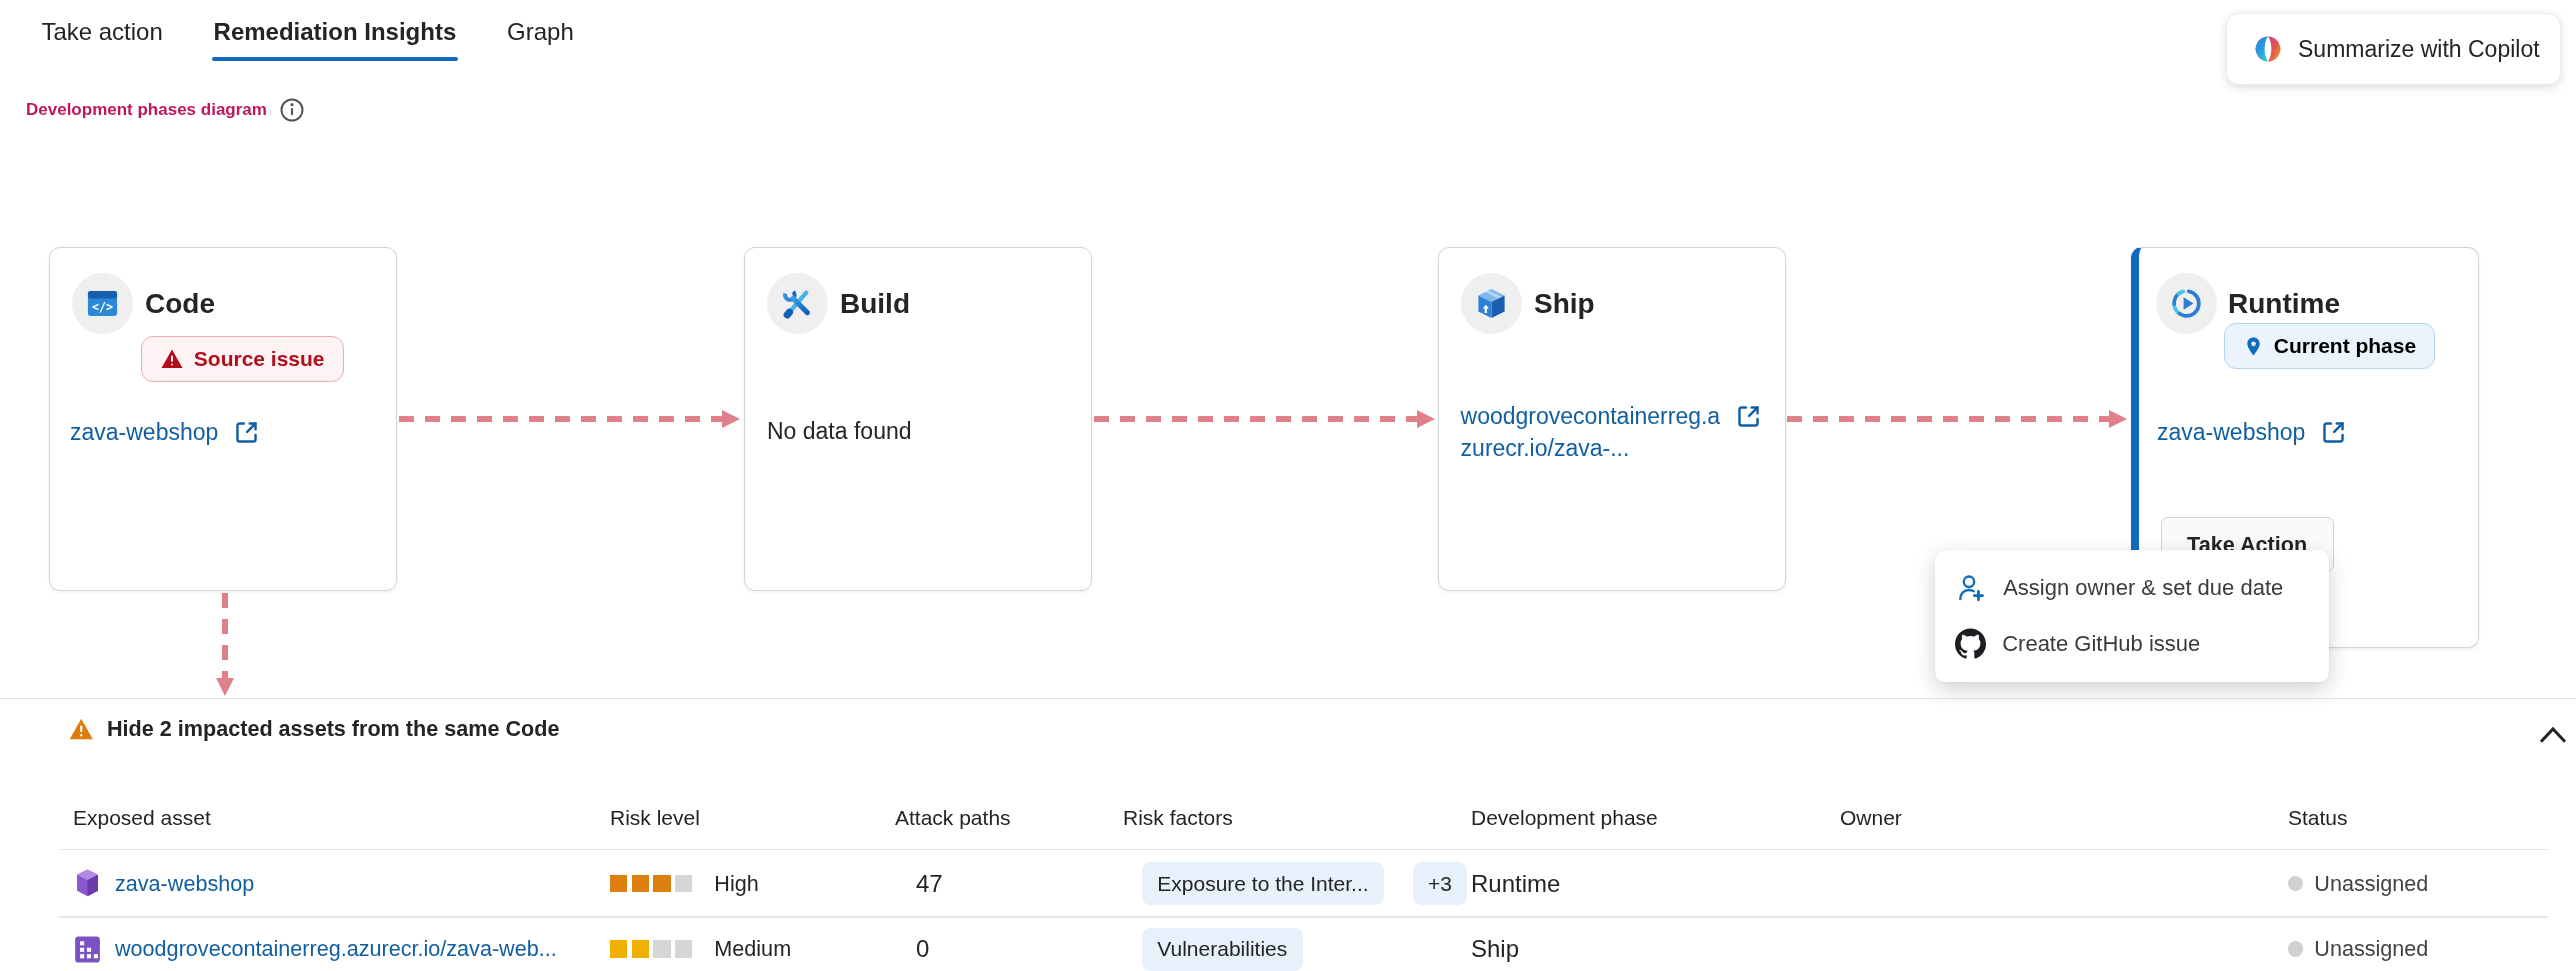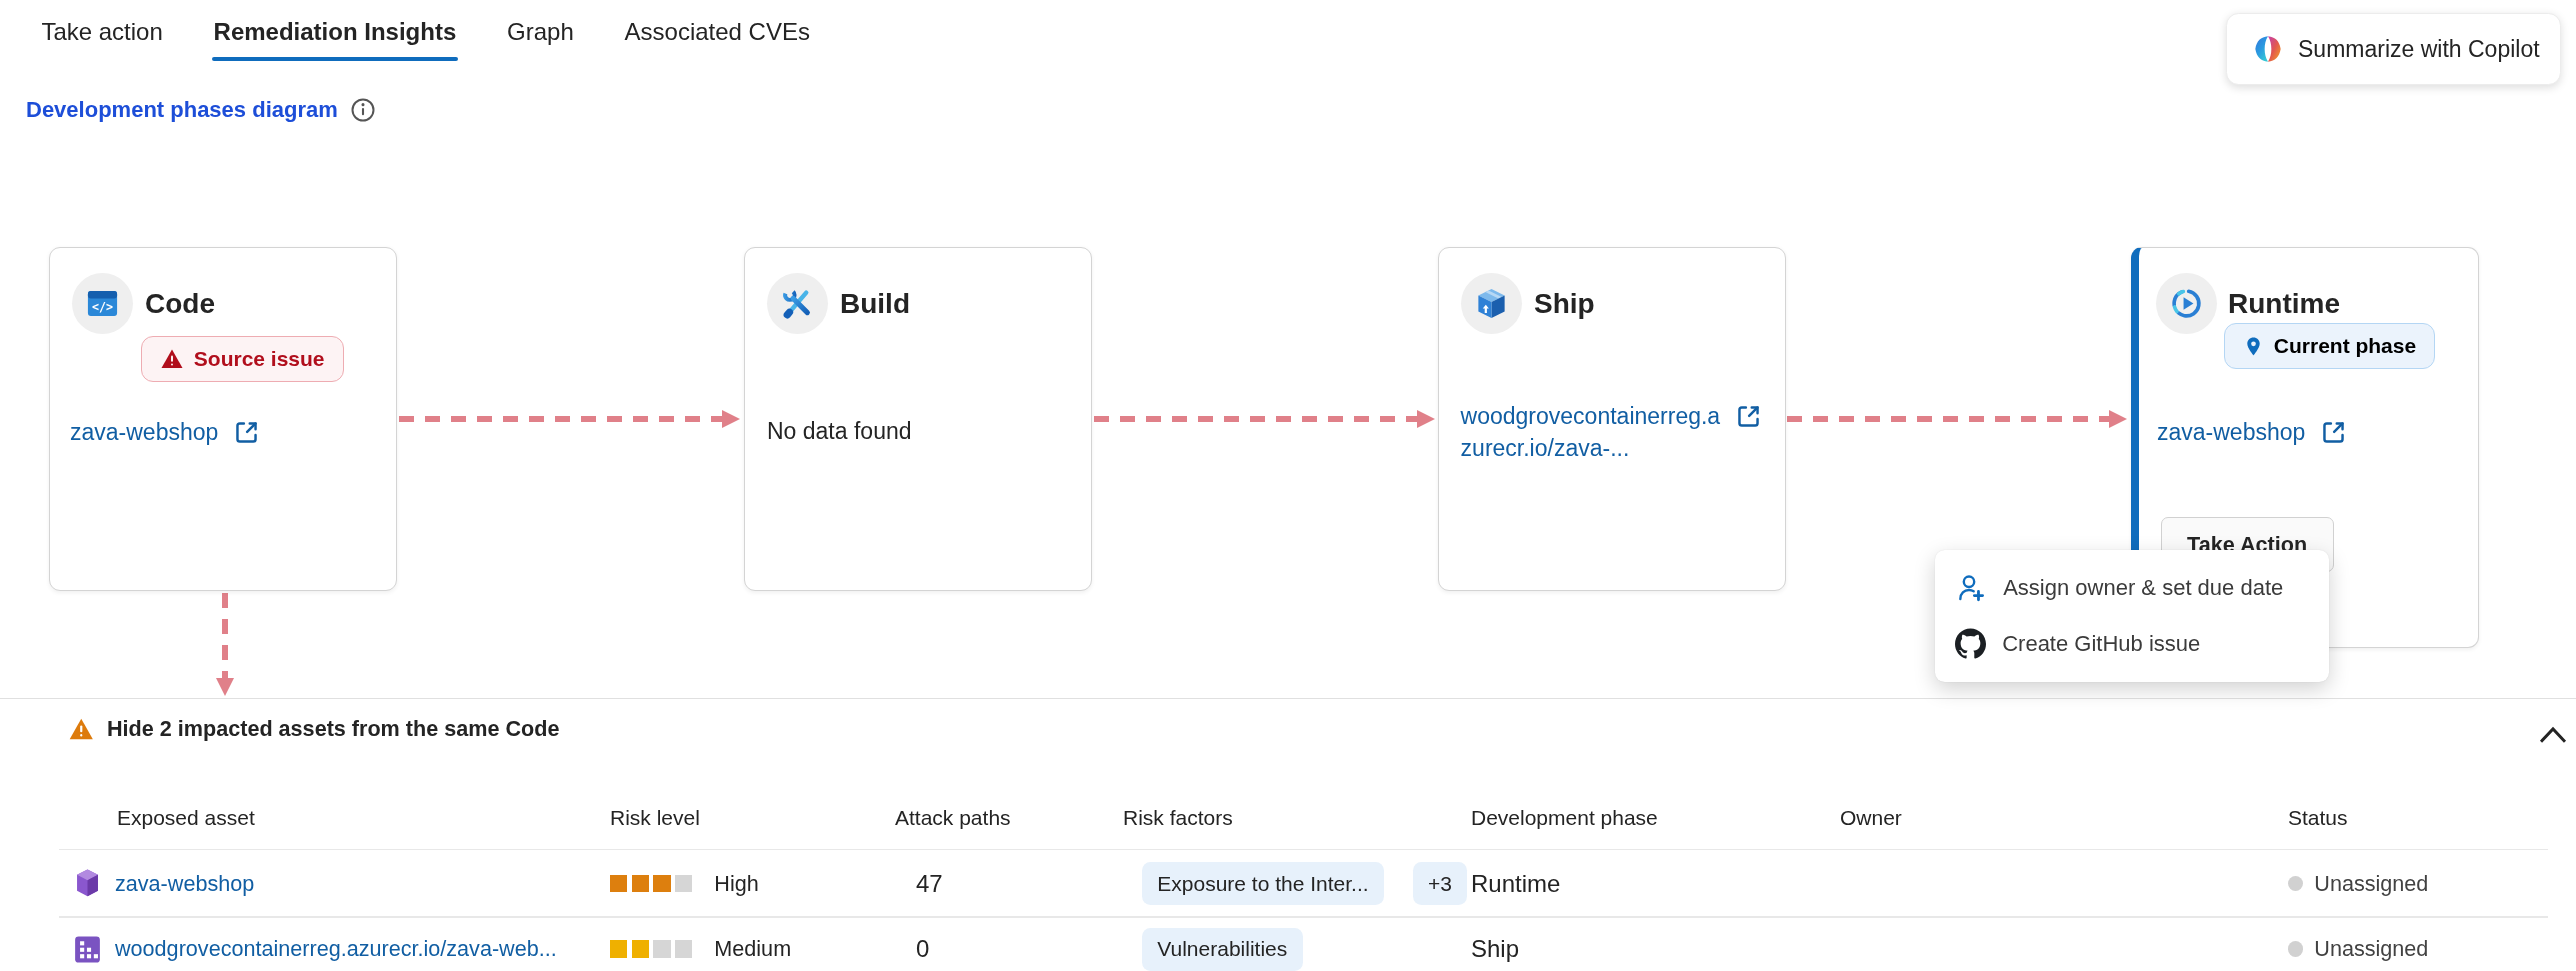--- a/index.html
+++ b/index.html
@@ -13,21 +13,21 @@
   .tab.active::after{content:"";position:absolute;left:0;right:0;bottom:5.6px;height:4.9px;border-radius:2.8px;background:#0f6cbd;}
 
   
   .copilot-btn{position:absolute;left:2226px;top:13.2px;width:335px;height:72px;background:#fff;
     border:1.4px solid #ececec;border-radius:12.5px;box-shadow:0 2.8px 8.4px rgba(0,0,0,.13);
     display:flex;align-items:center;gap:14px;padding:0 0 0 25px;box-sizing:border-box;cursor:pointer;}
   .copilot-btn .lbl{font-size:23px;color:#242424;}
 
   
   .heading{position:absolute;left:26px;top:96px;display:flex;align-items:center;gap:11px;}
-  .heading .txt{font-size:22px;font-weight:700;color:#1d4ed8;}
+  .heading .txt{font-size:17px;font-weight:700;color:#be185d;}
 
   
   .card{position:absolute;top:247px;width:348px;height:344px;background:#fff;border:1.4px solid #d4d4d4;
         border-radius:11px;box-shadow:0 1.4px 4.2px rgba(0,0,0,.06);box-sizing:border-box;}
   .card.code{left:49px;}
   .card.build{left:744px;padding-left:47px;}
   .card.ship{left:1438px;}
   .card.runtime{left:2131px;height:401px;border-left:8.4px solid #0f6cbd;}
   .icon-circle{position:absolute;left:22px;top:25px;width:61px;height:61px;border-radius:50%;
         background:#efefef;display:flex;align-items:center;justify-content:center;}
@@ -74,41 +74,40 @@
 
   
   .trow{position:absolute;left:0;width:2576px;}
   .thead{top:786px;height:63px;}
   .tr1{top:850px;height:67px;}
   .tr2{top:917px;height:64px;}
   .rowline{position:absolute;left:59px;right:28px;height:1.4px;background:#e8e8e8;}
   .cell{position:absolute;top:0;height:100%;display:flex;align-items:center;gap:11px;}
   .c1{left:71px;} .c2{left:610px;} .c3{left:916px;} .c4{left:1123px;} .c5{left:1471px;} .c6{left:1840px;} .c7{left:2288px;}
   .thead .cell{font-size:21px;color:#242424;}
-  .thead .c1{left:73px;margin-left:44px;} .thead .c3{left:895px;} .thead .c7{left:2288px;}
+  .thead .c1{left:73px;} .thead .c3{left:895px;} .thead .c7{left:2288px;}
   .cell-text{font-size:24px;color:#242424;}
   .asset-link{font-size:21.6px;color:#115ea3;cursor:pointer;}
   .sq{width:17.4px;height:17.4px;margin-right:4.2px;display:inline-block;}
   .sq.high{background:#dd7f0e;} .sq.med{background:#efb000;} .sq.off{background:#d6d6d6;}
   .risk-label{font-size:21.6px;color:#242424;margin-left:7px;}
   .chip{display:flex;align-items:center;height:43px;padding:0 15.3px;border-radius:8.4px;background:#e7f1fb;
         font-size:21px;color:#242424;white-space:nowrap;margin-left:19px;}
   .status-dot{width:15.3px;height:15.3px;border-radius:50%;background:#d1d1d1;}
   .status-txt{font-size:21.6px;color:#424242;}
 </style>
 </head>
 <body>
 
 <div id="app">
 
   <div class="tabbar">
     <div class="tab">Take action</div>
     <div class="tab active">Remediation Insights</div>
     <div class="tab">Graph</div>
-    <div class="tab">Associated CVEs</div>
   </div>
 
   <div class="copilot-btn">
     <span style="display:flex;">
       <svg width="32" height="32" viewBox="0 0 48 48">
         <defs>
           <linearGradient id="cp1" x1="0" y1="0" x2="0.7" y2="1">
             <stop offset="0" stop-color="#3277dc"></stop>
               <stop offset="0.55" stop-color="#2a9ae0"></stop>
               <stop offset="1" stop-color="#35c7d6"></stop>

